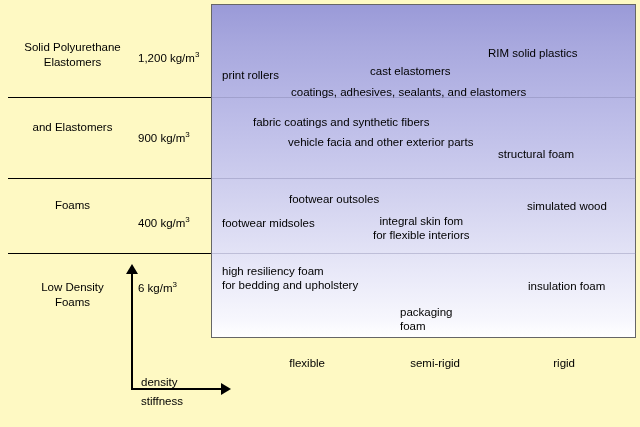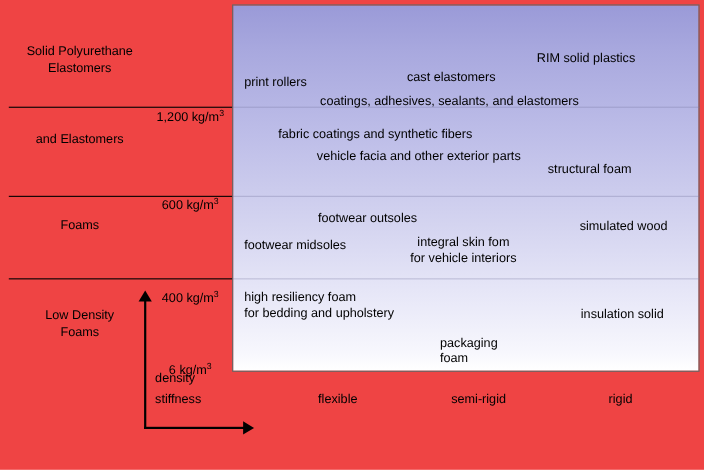--- a/index.html
+++ b/index.html
@@ -10,21 +10,21 @@
     width: 640px;
     height: 427px;
     background: #ffffff;
     font-family: "Liberation Sans", sans-serif;
     overflow: hidden;
   }
   #page {
     position: relative;
     width: 640px;
     height: 427px;
-    background: #ef4444;
+    background: #fef9c3;
   }
   
   #gradient-panel {
     position: absolute;
     left: 211px;
     top: 4px;
     width: 425px;
     height: 334px;
     background: linear-gradient(to bottom, #9a9ad8 0%, #a8a8de 12%, #bdbde8 35%, #d4d4f0 60%, #e8e8f8 80%, #f7f7fd 95%, #ffffff 100%);
     border: 1px solid #666666;
@@ -47,22 +47,21 @@
     line-height: 15px;
     width: 125px;
     left: 10px;
   }
   .density-label {
     position: absolute;
     font-size: 11.5px;
     color: #000000;
     left: 138px;
     width: 70px;
-    text-align: center;
-    margin-top: 48px;
+    text-align: left;
   }
   .density-label sup {
     font-size: 8px;
     vertical-align: super;
   }
   
   .left-rule {
     position: absolute;
     left: 8px;
     width: 203px;
@@ -104,20 +103,21 @@
     height: 0;
     border-top: 6px solid transparent;
     border-bottom: 6px solid transparent;
     border-left: 10px solid #000000;
   }
   .axis-label {
     position: absolute;
     font-size: 11.5px;
     color: #000000;
     left: 141px;
+    margin-top: 38px;
   }
   
   .col-label {
     position: absolute;
     font-size: 11.5px;
     color: #000000;
     top: 357px;
     text-align: right;
   }
   
@@ -149,21 +149,21 @@
     <div>Elastomers</div>
   </div>
   <div class="density-label" style="top:50px;">
     <span>1,200 kg/m</span><sup>3</sup>
   </div>
 
   <div class="cat-label" style="top:120px;">
     <div>and Elastomers</div>
   </div>
   <div class="density-label" style="top:130px;">
-    <span>600 kg/m</span><sup>3</sup>
+    <span>900 kg/m</span><sup>3</sup>
   </div>
 
   <div class="cat-label" style="top:198px;">
     <div>Foams</div>
   </div>
   <div class="density-label" style="top:215px;">
     <span>400 kg/m</span><sup>3</sup>
   </div>
 
   <div class="cat-label" style="top:280px;">
@@ -189,20 +189,20 @@
   <div class="item" style="left:222px;top:68px;">print rollers</div>
   <div class="item" style="left:370px;top:64px;">cast elastomers</div>
   <div class="item" style="left:291px;top:85px;">coatings, adhesives, sealants, and elastomers</div>
   <div class="item" style="left:253px;top:115px;">fabric coatings and synthetic fibers</div>
   <div class="item" style="left:288px;top:135px;">vehicle facia and other exterior parts</div>
   <div class="item" style="left:498px;top:147px;">structural foam</div>
   <div class="item" style="left:289px;top:192px;">footwear outsoles</div>
   <div class="item" style="left:527px;top:199px;">simulated wood</div>
   <div class="item" style="left:222px;top:216px;">footwear midsoles</div>
   <div class="item" style="left:373px;top:214px;text-align:center;">integral skin fom
-for vehicle interiors</div>
+for flexible interiors</div>
   <div class="item" style="left:222px;top:264px;">high resiliency foam
 for bedding and upholstery</div>
-  <div class="item" style="left:528px;top:279px;">insulation solid</div>
+  <div class="item" style="left:528px;top:279px;">insulation foam</div>
   <div class="item" style="left:400px;top:305px;">packaging
 foam</div>
 
 </div>
 
 </body></html>

